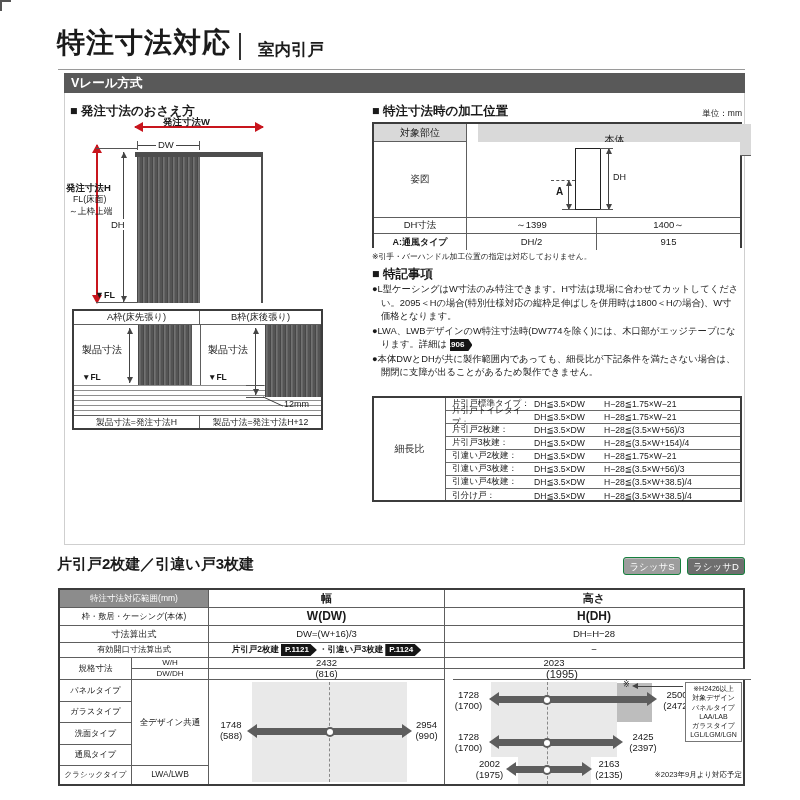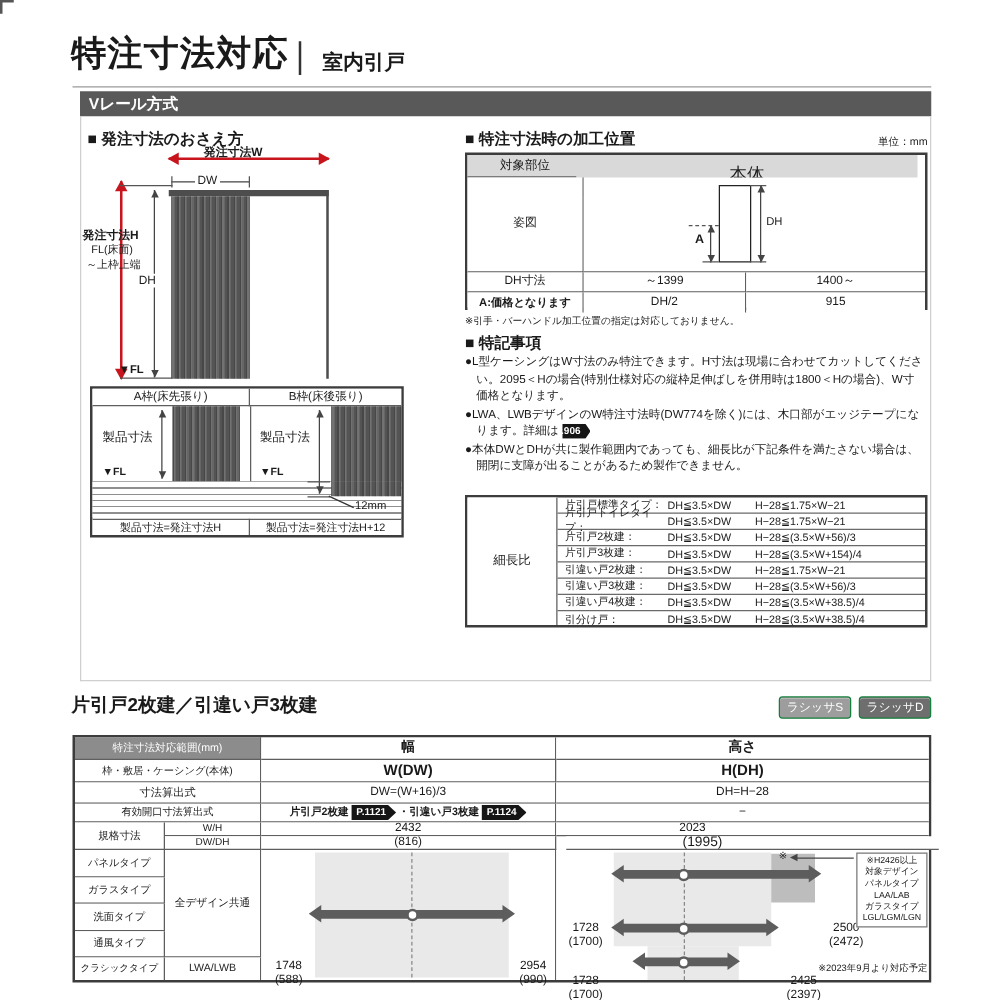--- a/index.html
+++ b/index.html
@@ -53,21 +53,21 @@
          box-shadow:inset 0 1px 0 rgba(255,255,255,.35); cursor:pointer; }
 
   .wood { background-color:#666; background-image:repeating-linear-gradient(90deg,
           rgba(15,15,15,.35) 0 1px, rgba(255,255,255,.08) 1px 2px,
           rgba(0,0,0,0) 2px 3px, rgba(0,0,0,.18) 3px 5px); }
   .floor { background-image:repeating-linear-gradient(180deg,#8f8f8f 0 1px,#fff 1px 5px); }
   .band { position:absolute; background:#e9e9e9; }
   .dash-v { position:absolute; width:0; border-left:1px dashed #888; }
   .dash-h { position:absolute; height:0; border-top:1px dashed #555; }
   .tick { position:absolute; background:#555; }
-  .lbl { position:absolute; line-height:10.5px; text-align:center; font-size:9.5px;margin-top:48px; }
+  .lbl { position:absolute; line-height:10.5px; text-align:center; font-size:9.5px; }
   .lbl div { line-height:10.5px; }
 
   .h2 { position:absolute; font-size:12.5px; font-weight:bold; }
   .bullets p { font-size:9.3px; line-height:13.5px; margin:0 0 1px; padding-left:9px; text-indent:-9px; }
   .note-box { position:absolute; border:1px solid #777; font-size:7px; line-height:9.3px;
               text-align:center; padding-top:1px; background:#fff; }
   .srow { display:flex; align-items:center; border-bottom:1px solid #6a6a6a;
           font-size:8.6px; padding-left:6px; }
   .srow:last-child { border-bottom:none; }
   .srow .t  { width:82px; text-align:left; }
@@ -147,21 +147,21 @@
       </div>
   </div>
 
   <div class="h2" style="left:372px;top:103px">■ 特注寸法時の加工位置</div>
   <div class="abs" style="left:640px;top:108px;width:102px;text-align:right;font-size:8.5px">単位：mm</div>
 
   <div class="tbl" style="left:372px;top:122px;width:370px;height:126px">
     <div class="cell gray" style="left:0;top:0;width:93px;height:18px;font-size:10px">
         <span>対象部位</span>
       </div>
-    <div class="cell gray nbr" style="left:87px;top:0;width:273px;height:32px;font-size:14px">
+    <div class="cell gray nbr" style="left:104px;top:0;width:273px;height:32px;font-size:10px">
         <span>本体</span>
       </div>
 
     <div class="cell" style="left:0;top:18px;width:93px;height:76px;font-size:9.5px">
         <span>姿図</span>
       </div>
     <div class="cell nbr" style="left:93px;top:18px;width:273px;height:76px">
       <div class="abs" style="left:108px;top:6px;width:26px;height:62px;border:1.5px solid #222;background:#fff"></div>
       <div class="dimv" style="left:141px;top:6px;height:62px"></div>
       <div class="tick" style="left:133px;top:6px;width:13px;height:1px"></div>
@@ -177,21 +177,21 @@
         <span>DH寸法</span>
       </div>
     <div class="cell" style="left:93px;top:94px;width:130px;height:16px;font-size:9.5px">
         <span>～1399</span>
       </div>
     <div class="cell nbr" style="left:223px;top:94px;width:143px;height:16px;font-size:9.5px">
         <span>1400～</span>
       </div>
 
     <div class="cell nbb b" style="left:0;top:110px;width:93px;height:16px;font-size:9px">
-        <span>A:価格となります</span>
+        <span>A:通風タイプ</span>
       </div>
     <div class="cell nbb" style="left:93px;top:110px;width:130px;height:16px;font-size:9.5px">
         <span>DH/2</span>
       </div>
     <div class="cell nbb nbr" style="left:223px;top:110px;width:143px;height:16px;font-size:9.5px">
         <span>915</span>
       </div>
   </div>
   <div class="abs" style="left:372px;top:251px;font-size:7.8px">※引手・バーハンドル加工位置の指定は対応しておりません。</div>
 

